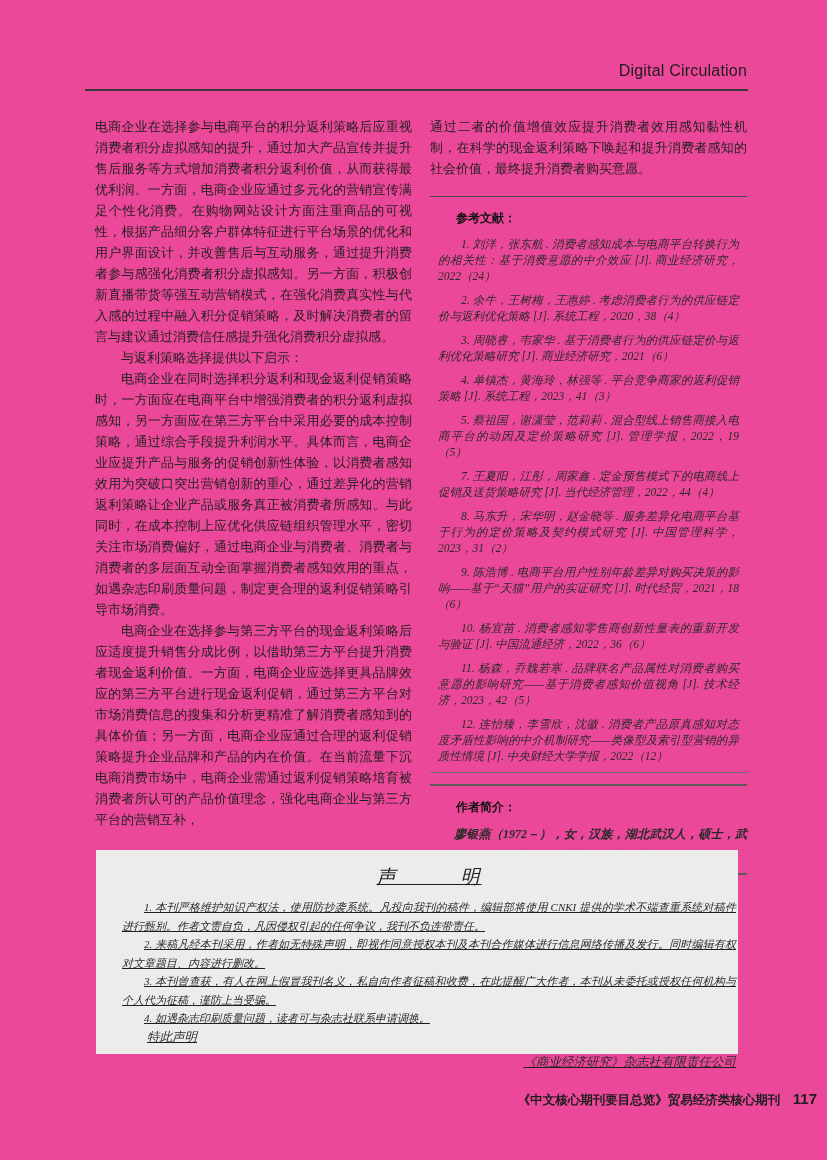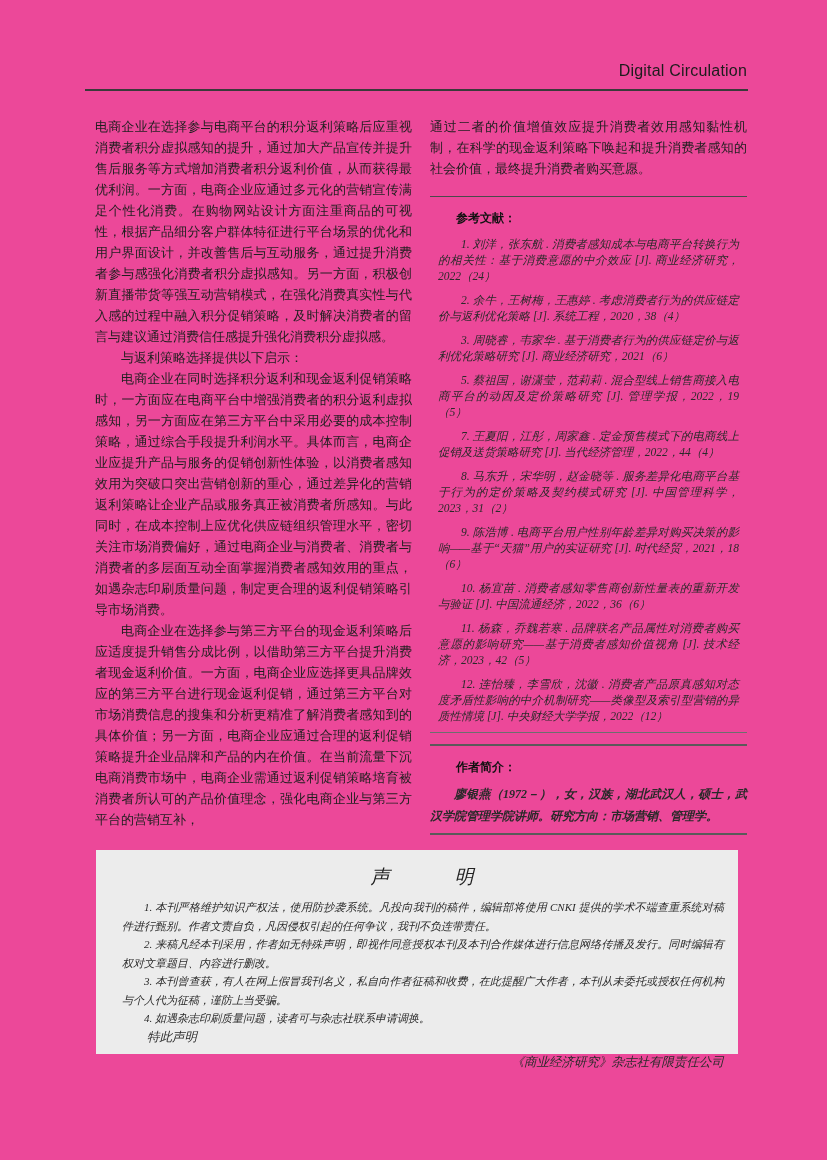--- a/index.html
+++ b/index.html
@@ -32,21 +32,21 @@
   .double-rule-a{margin-top:5px;height:1px;background:#6e6e6e;}
   .double-rule-b{margin-top:11px;height:2px;background:#5a5a5a;}
 
   .bio{margin-top:7px;}
   .bio p{margin:0;font-size:12px;line-height:22px;font-style:italic;text-indent:2em;
         text-align:justify;color:#2a2a2a;font-weight:bold;}
   .bio-rule{margin-top:6px;height:2px;background:#5a5a5a;}
 
   
   .statement-box{position:absolute;left:96px;top:850px;width:642px;height:204px;
-        background:#ececec;box-sizing:border-box;padding:10px 14px 0 26px;}
+        background:#ececec;box-sizing:border-box;padding:10px 2px 0 26px;text-decoration:underline;}
   .statement-title{text-align:center;font-size:19px;font-style:italic;color:#222;
         margin:4px 0 8px 0;letter-spacing:2px;}
   .statement-items p{margin:0;font-size:11px;line-height:18.5px;font-style:italic;
         text-indent:2em;text-align:justify;color:#2a2a2a;}
   .statement-closing{margin:0;font-size:12.5px;line-height:18.5px;font-style:italic;
         text-indent:2em;color:#2a2a2a;}
   .statement-signature{margin-top:8px;text-align:right;font-size:12.5px;font-style:italic;
         color:#2a2a2a;}
 
   
@@ -74,20 +74,21 @@
     <div class="body-text">
       <p>通过二者的价值增值效应提升消费者效用感知黏性机制，在科学的现金返利策略下唤起和提升消费者感知的社会价值，最终提升消费者购买意愿。</p>
     </div>
 
     <div class="rule refs-rule"></div>
     <div class="section-heading">参考文献：</div>
     <div class="refs-list">
         <p>1. 刘洋，张东航 . 消费者感知成本与电商平台转换行为的相关性：基于消费意愿的中介效应 [J]. 商业经济研究，2022（24）</p>
         <p>2. 余牛，王树梅，王惠婷 . 考虑消费者行为的供应链定价与返利优化策略 [J]. 系统工程，2020，38（4）</p>
         <p>3. 周晓睿，韦家华 . 基于消费者行为的供应链定价与返利优化策略研究 [J]. 商业经济研究，2021（6）</p>
+        <p>4. 单镇杰，黄海玲，林强等 . 平台竞争商家的返利促销策略 [J]. 系统工程，2023，41（3）</p>
         <p>5. 蔡祖国，谢潇莹，范莉莉 . 混合型线上销售商接入电商平台的动因及定价策略研究 [J]. 管理学报，2022，19（5）</p>
         <p>7. 王夏阳，江彤，周家鑫 . 定金预售模式下的电商线上促销及送货策略研究 [J]. 当代经济管理，2022，44（4）</p>
         <p>8. 马东升，宋华明，赵金晓等 . 服务差异化电商平台基于行为的定价策略及契约模式研究 [J]. 中国管理科学，2023，31（2）</p>
         <p>9. 陈浩博 . 电商平台用户性别年龄差异对购买决策的影响——基于“天猫”用户的实证研究 [J]. 时代经贸，2021，18（6）</p>
         <p>10. 杨宜苗 . 消费者感知零售商创新性量表的重新开发与验证 [J]. 中国流通经济，2022，36（6）</p>
         <p>11. 杨森，乔魏若寒 . 品牌联名产品属性对消费者购买意愿的影响研究——基于消费者感知价值视角 [J]. 技术经济，2023，42（5）</p>
         <p>12. 连怡臻，李雪欣，沈徽 . 消费者产品原真感知对态度矛盾性影响的中介机制研究——类像型及索引型营销的异质性情境 [J]. 中央财经大学学报，2022（12）</p>
       </div>
 
     <div class="double-rule-a"></div>
@@ -105,14 +106,18 @@
     <div class="statement-items">
         <p>1. 本刊严格维护知识产权法，使用防抄袭系统。凡投向我刊的稿件，编辑部将使用 CNKI 提供的学术不端查重系统对稿件进行甄别。作者文责自负，凡因侵权引起的任何争议，我刊不负连带责任。</p>
         <p>2. 来稿凡经本刊采用，作者如无特殊声明，即视作同意授权本刊及本刊合作媒体进行信息网络传播及发行。同时编辑有权对文章题目、内容进行删改。</p>
         <p>3. 本刊曾查获，有人在网上假冒我刊名义，私自向作者征稿和收费，在此提醒广大作者，本刊从未委托或授权任何机构与个人代为征稿，谨防上当受骗。</p>
         <p>4. 如遇杂志印刷质量问题，读者可与杂志社联系申请调换。</p>
       </div>
     <p class="statement-closing">特此声明</p>
     <div class="statement-signature">《商业经济研究》杂志社有限责任公司</div>
   </div>
 
+  <div class="footer">
+    <span class="note">《中文核心期刊要目总览》贸易经济类核心期刊</span>
+    <span class="page-num">117</span>
+  </div>
 
 </div>
 
 </body></html>

